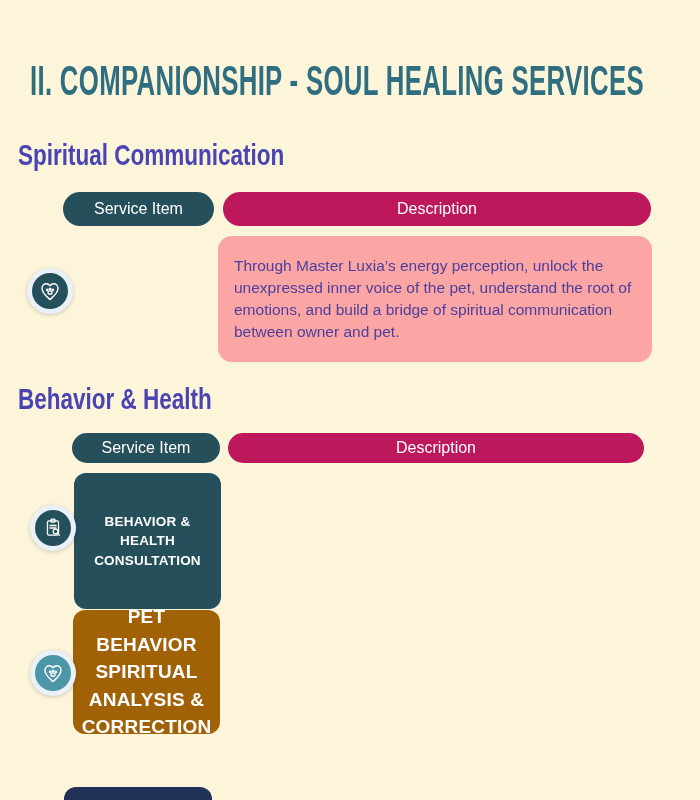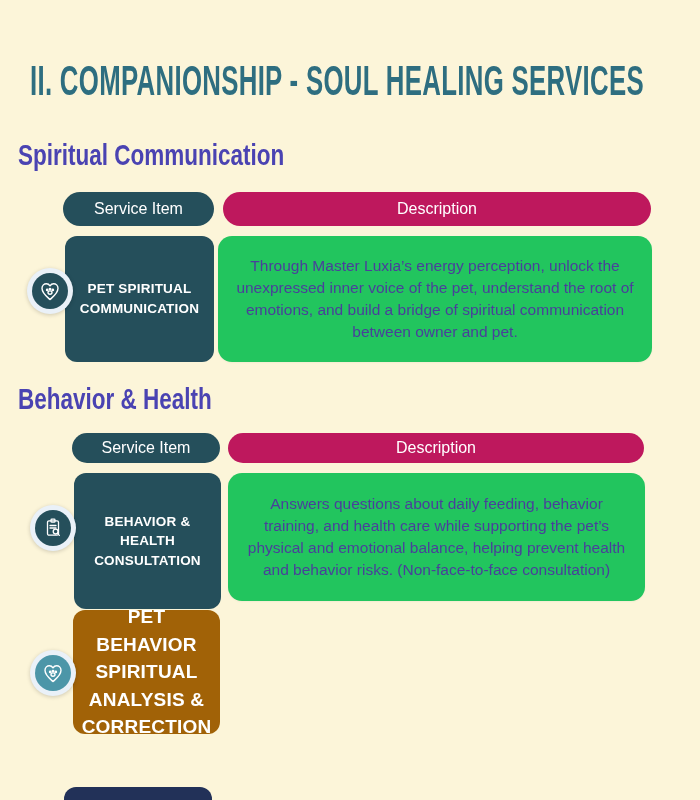--- a/index.html
+++ b/index.html
@@ -56,26 +56,25 @@
     font-weight: bold;
     font-size: 13.5px;
     line-height: 1.45;
     padding: 8px 12px;
     letter-spacing: 0.2px;
   }
   .service-dark { background: #254F5B; }
   .service-teal { background: #a16207; font-size: 19px; }
   .desc-box {
     position: absolute;
-    background: #22c55e;
+    background: #fca5a5;
     border-radius: 14px;
     display: flex;
     align-items: center;
     justify-content: center;
-    text-align: center;
     color: #4A3F9B;
     font-size: 15.5px;
     line-height: 1.42;
     padding: 10px 16px;
     box-shadow: 0 1px 2px rgba(0,0,0,0.04);
   }
   .icon-badge {
     position: absolute;
     width: 46px; height: 46px;
     border-radius: 50%;
@@ -109,42 +108,40 @@
 
 <div class="page">
 
   <div class="page-title">II. COMPANIONSHIP - SOUL HEALING SERVICES</div>
 
   <div class="section-heading" style="top:138px">Spiritual Communication</div>
 
   <div class="pill pill-dark" style="left:63px; top:192px; width:151px; height:34px">Service Item</div>
   <div class="pill pill-teal" style="left:223px; top:192px; width:428px; height:34px">Description</div>
 
-  <div class="service-box service-dark" style="left:65px; top:236px; width:149px; height:126px">PET SPIRITUAL COMMUNICATION</div>
   <div class="desc-box" style="left:218px; top:236px; width:434px; height:126px">Through Master Luxia’s energy perception, unlock the unexpressed inner voice of the pet, understand the root of emotions, and build a bridge of spiritual communication between owner and pet.</div>
 
   <div class="icon-badge" style="left:27px; top:268px">
     <div class="icon-inner icon-inner-dark">
       <svg width="24" height="24" viewBox="0 0 24 24" fill="none" stroke="#FFFFFF" stroke-width="1.4" stroke-linecap="round" stroke-linejoin="round">
         <path d="M12 20.5 C9 17.8 4 14.3 4 9.3 C4 6.6 6.1 4.8 8.4 4.8 C9.9 4.8 11.2 5.6 12 6.8 C12.8 5.6 14.1 4.8 15.6 4.8 C17.9 4.8 20 6.6 20 9.3 C20 14.3 15 17.8 12 20.5 Z"></path>
         <ellipse cx="12" cy="13.6" rx="2" ry="1.7"></ellipse>
         <circle cx="9.2" cy="10.9" r="0.7"></circle>
         <circle cx="12" cy="10.1" r="0.7"></circle>
         <circle cx="14.8" cy="10.9" r="0.7"></circle>
       </svg>
     </div>
   </div>
 
   <div class="section-heading" style="top:382px">Behavior &amp; Health</div>
 
   <div class="pill pill-dark" style="left:72px; top:433px; width:148px; height:30px">Service Item</div>
   <div class="pill pill-teal" style="left:228px; top:433px; width:416px; height:30px">Description</div>
 
   <div class="service-box service-dark" style="left:74px; top:473px; width:147px; height:136px">BEHAVIOR &amp; HEALTH CONSULTATION</div>
-  <div class="desc-box" style="left:228px; top:473px; width:417px; height:128px">Answers questions about daily feeding, behavior training, and health care while supporting the pet’s physical and emotional balance, helping prevent health and behavior risks. (Non-face-to-face consultation)</div>
 
   <div class="icon-badge" style="left:30px; top:505px">
     <div class="icon-inner icon-inner-dark">
       <svg width="24" height="24" viewBox="0 0 24 24" fill="none" stroke="#FFFFFF" stroke-width="1.3" stroke-linecap="round" stroke-linejoin="round">
         <rect x="6.5" y="4.8" width="11" height="14.4" rx="1.5"></rect>
         <rect x="10" y="3.2" width="4" height="3" rx="0.8"></rect>
         <path d="M9 9.5 h6"></path>
         <path d="M9 12 h6"></path>
         <circle cx="14.6" cy="15.6" r="2.4"></circle>
         <path d="M16.4 17.4 L18.4 19.4"></path>

